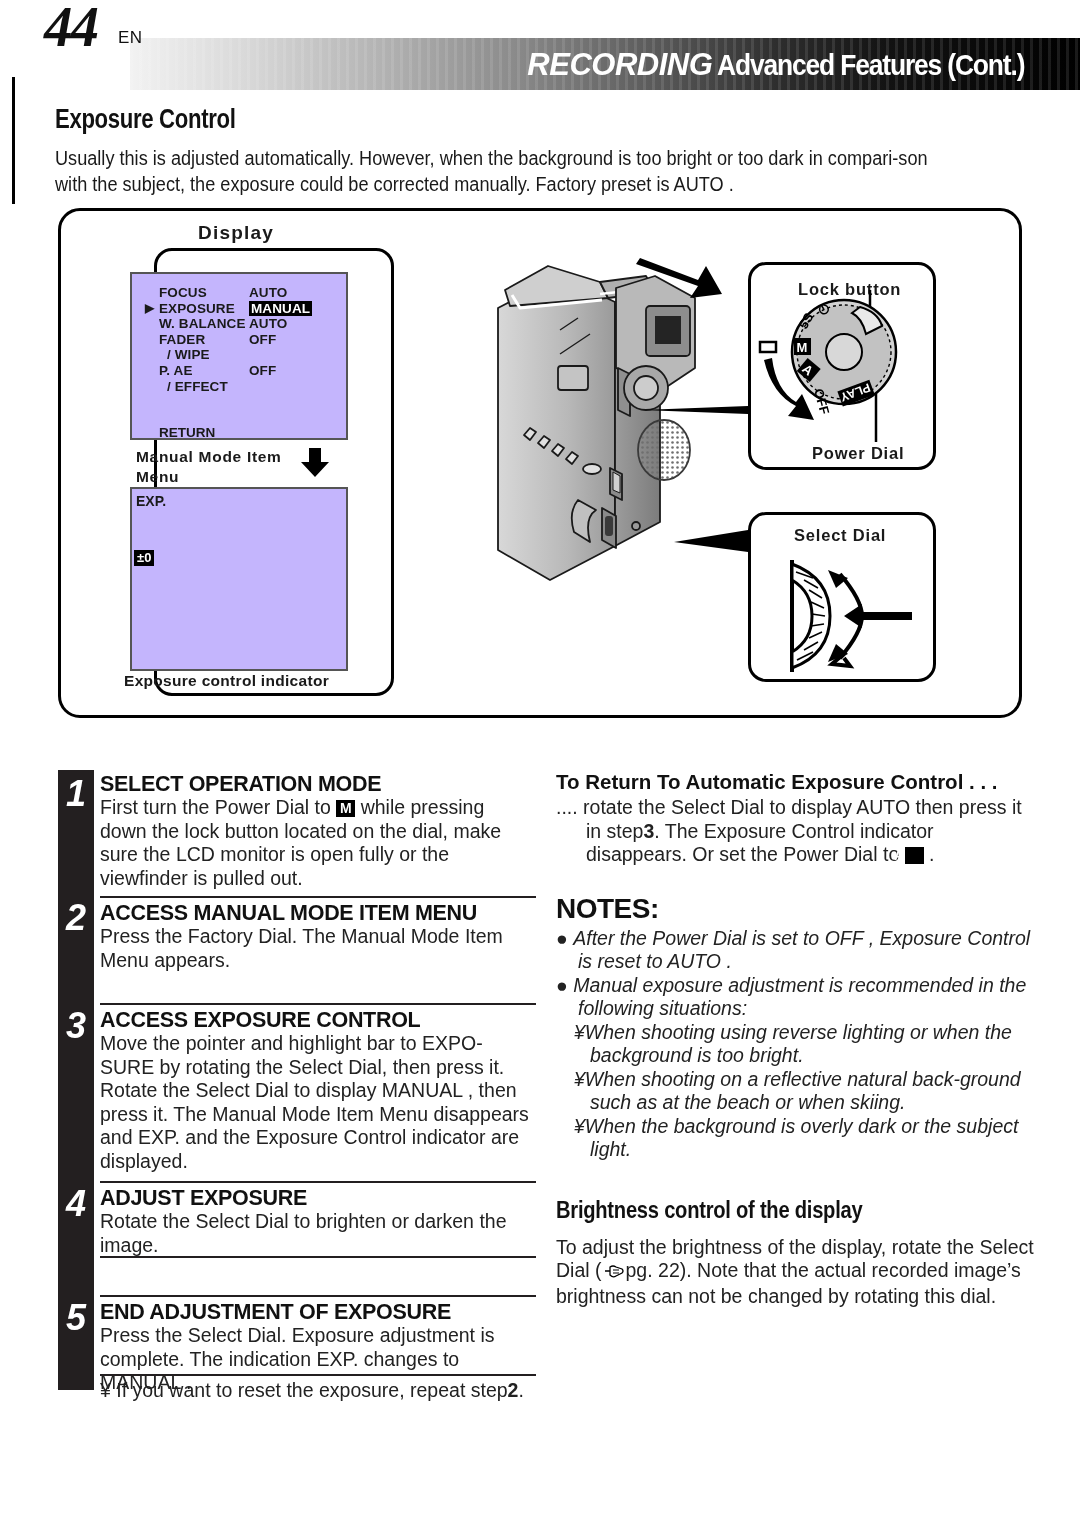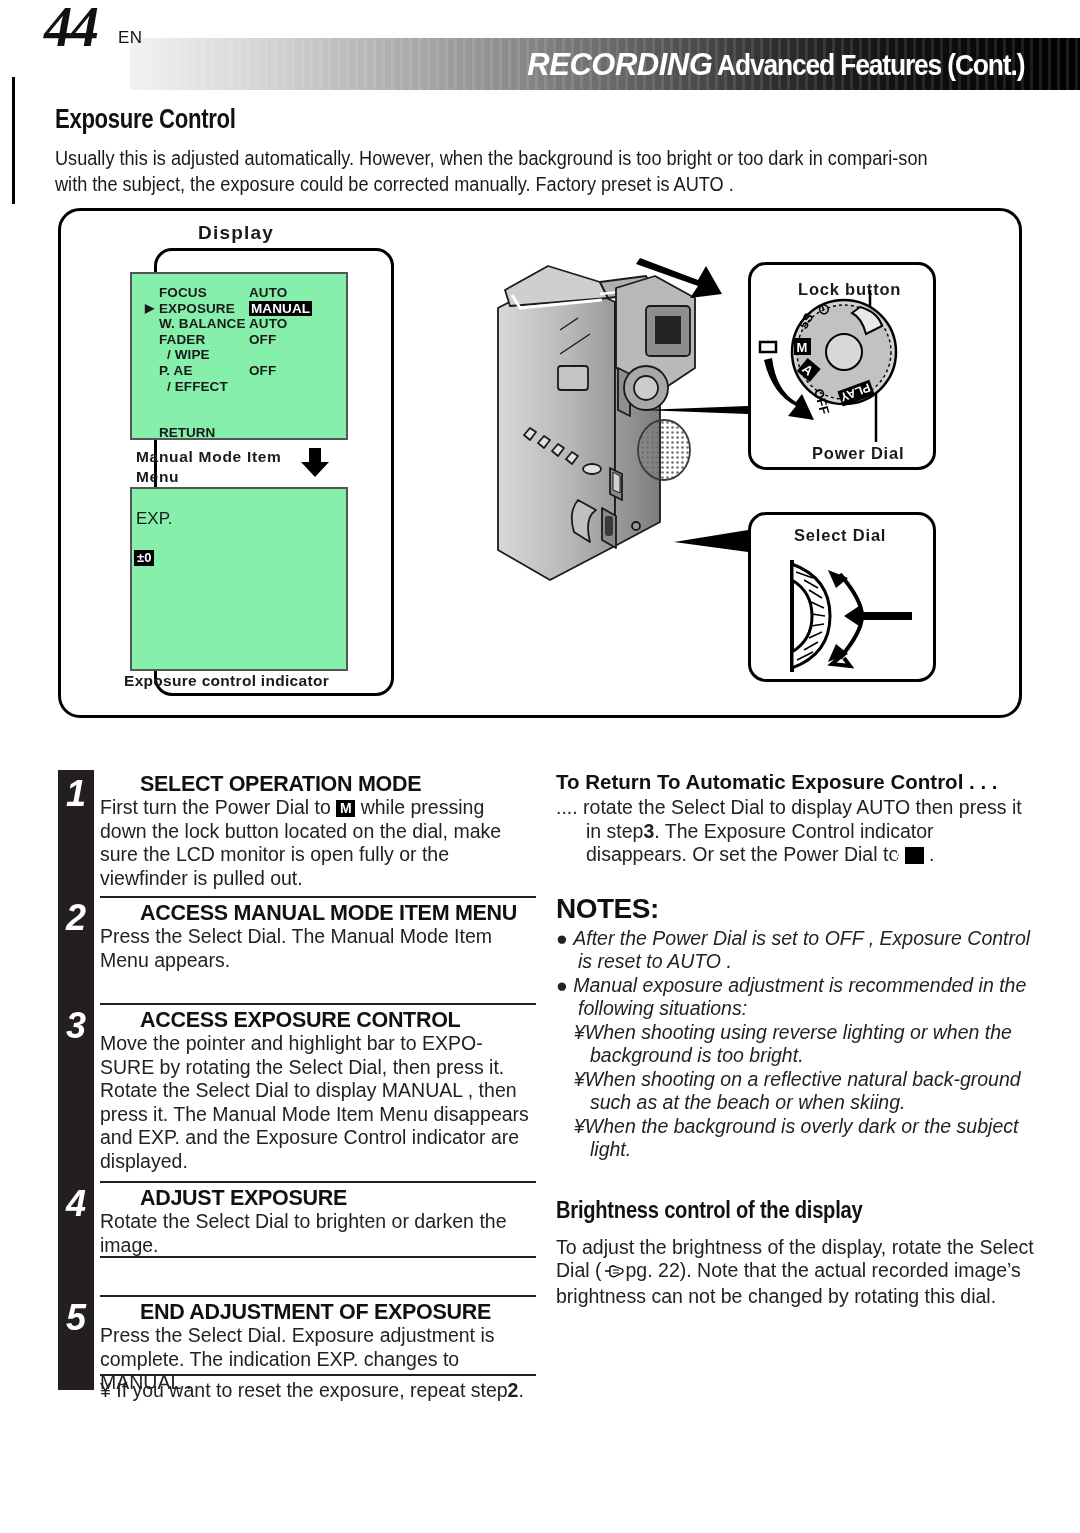--- a/index.html
+++ b/index.html
@@ -41,38 +41,38 @@
 
   .panel{position:absolute;border:3.5px solid #000;border-radius:18px;
       box-sizing:border-box;background:#fff;}
 
   #display-label{position:absolute;left:198px;top:222px;font-size:19px;
       font-weight:bold;letter-spacing:1.2px;}
 
   #display-panel{left:154px;top:248px;width:240px;height:448px;}
 
   
-  .lcd{position:absolute;background:#86efac;border:2px solid #555;
+  .lcd{position:absolute;background:#c4b5fd;border:2px solid #555;
        box-sizing:border-box;}
   #lcd-menu{left:130px;top:272px;width:218px;height:168px;}
   #lcd-exp{left:130px;top:487px;width:218px;height:184px;}
 
   .menu-rows{position:absolute;left:13px;top:11px;font-size:13.5px;
       font-weight:bold;line-height:15.6px;letter-spacing:.1px;}
   .mrow{position:relative;height:15.6px;white-space:nowrap;}
   .mrow .mlabel{position:absolute;left:14px;}
   .mrow .mval{position:absolute;left:104px;}
   .mrow .ptr{position:absolute;left:0;top:1px;font-size:12px;line-height:13px;}
   .mval.hl{background:#000;color:#fff;padding:0 2px;}
   .mrow.sub .mlabel{left:22px;}
   #menu-return{position:absolute;left:27px;top:151px;font-size:13.5px;
       font-weight:bold;}
 
-  #exp-title{position:absolute;left:4px;top:20px;font-size:17px;
-      font-weight:normal;}
+  #exp-title{position:absolute;left:4px;top:4px;font-size:14px;
+      font-weight:bold;}
   #exp-badge{position:absolute;left:2px;top:61px;background:#000;color:#fff;
       font-size:13px;font-weight:bold;padding:0 3px;line-height:16px;}
   #exp-leader{position:absolute;left:12px;top:77px;width:2.5px;height:127px;
       background:#000;}
 
   #mmi-label{position:absolute;left:136px;top:447px;font-size:15.5px;
       font-weight:bold;letter-spacing:.7px;line-height:20px;}
   #mmi-arrow{position:absolute;left:300px;top:448px;width:30px;height:30px;}
   #eci-label{position:absolute;left:124px;top:672px;font-size:15.5px;
       font-weight:bold;letter-spacing:.3px;}
@@ -86,21 +86,21 @@
   #power-cap{left:812px;top:444px;}
   #select-cap{left:794px;top:526px;}
   #step-bar{position:absolute;left:58px;top:770px;width:36px;height:620px;
       background:#231f20;}
   .stepnum{position:absolute;left:58px;width:36px;text-align:center;
       color:#fff;font-weight:bold;font-style:italic;font-size:36px;
       line-height:36px;font-family:"Liberation Sans",sans-serif;}
   .stepblock{position:absolute;left:100px;width:436px;}
   .stepblock .rule{border-top:2.5px solid #231f20;height:0;margin:0 0 3px 0;}
   .stephead{font-weight:bold;font-size:21.5px;line-height:24px;
-      letter-spacing:-.3px;color:#111;margin-left:40px;}
+      letter-spacing:-.3px;color:#111;}
   .stepbody{font-size:19.5px;line-height:23.5px;color:#222;}
   .noteline{font-size:19.5px;line-height:23.5px;color:#222;}
 
   
   #rcol{position:absolute;left:556px;top:770px;width:478px;}
   .rhead{font-weight:bold;font-size:20.5px;line-height:24px;color:#111;}
   .rbody{font-size:19.5px;line-height:23.5px;color:#222;}
   .ital{font-style:italic;}
   #notes-h{font-weight:bold;font-size:28px;letter-spacing:-.5px;color:#111;}
   #bright-h{font-weight:bold;font-size:24px;letter-spacing:-.3px;
@@ -289,21 +289,21 @@
 <div class="stepnum" style="top:776px;">1</div>
 <div class="stepblock" style="top:772px;">
   <div class="stephead">SELECT OPERATION MODE</div>
   <div class="stepbody"><span>First turn the Power Dial to </span><span class="boxglyph">M</span><span> while pressing down the lock button located on the dial, make sure the LCD monitor is open fully or the viewfinder is pulled out.</span></div>
 </div>
 
 <div class="stepnum" style="top:900px;">2</div>
 <div class="stepblock" style="top:896px;">
   <div class="rule"></div>
   <div class="stephead">ACCESS MANUAL MODE ITEM MENU</div>
-  <div class="stepbody">Press the Select Dial. The Manual Mode Item Menu appears.</div>
+  <div class="stepbody">Press the Factory Dial. The Manual Mode Item Menu appears.</div>
 </div>
 
 <div class="stepnum" style="top:1008px;">3</div>
 <div class="stepblock" style="top:1003px;">
   <div class="rule"></div>
   <div class="stephead">ACCESS EXPOSURE CONTROL</div>
   <div class="stepbody">Move the pointer and highlight bar to  EXPO-SURE  by rotating the Select Dial, then press it. Rotate the Select Dial to display  MANUAL , then press it. The Manual Mode Item Menu disappears and  EXP.  and the Exposure Control indicator are displayed.</div>
 </div>
 
 <div class="stepnum" style="top:1186px;">4</div>

